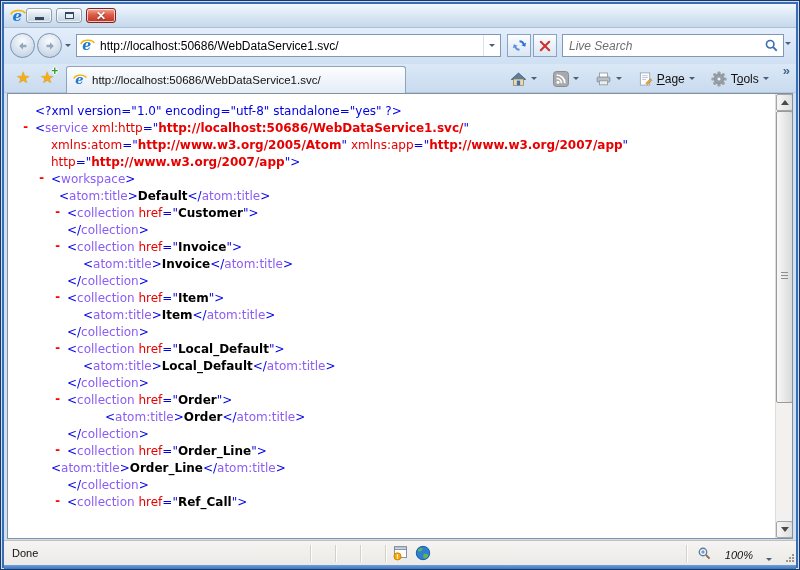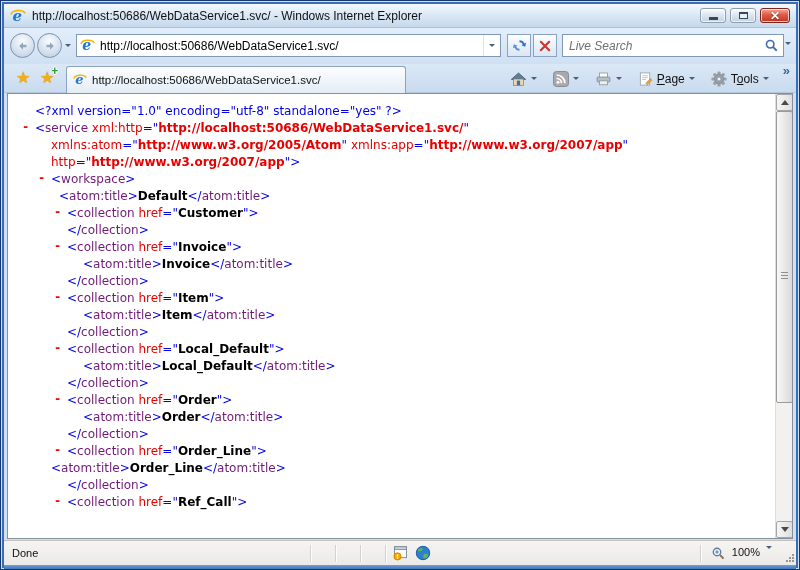--- a/index.html
+++ b/index.html
@@ -54,21 +54,21 @@
   .cmditem{display:flex;align-items:center;gap:4px;padding:2px 2px;}
   .cmdlabel{font-size:12px;color:#101010;}
   .chevron{font-size:13px;font-weight:bold;color:#44658c;align-self:flex-start;line-height:14px;}
 
   
   .content{position:relative;margin:0 3px;height:446px;background:#fff;border:1px solid #82909f;overflow:hidden;}
   .xml{position:absolute;inset:0 17px 0 0;padding-top:9px;font-family:"DejaVu Sans",sans-serif;font-size:12px;overflow:hidden;}
   .xline{position:relative;line-height:17px;white-space:nowrap;}
   .xmark{position:absolute;font:bold 12px "DejaVu Sans Mono",monospace;color:#ff0000;cursor:pointer;}
   .x-m,.x-pi{color:#0000e6;}
-  .x-t{color:#701a75;}
+  .x-t{color:#8b5cf6;}
   .x-a,.x-ns{color:#e60000;}
   .x-nsv{color:#e60000;font-weight:bold;}
   .x-v{color:#000;font-weight:bold;}
 
   
   .vscroll{position:absolute;top:0;right:0;bottom:0;width:17px;background:#f2f1f0;border-left:1px solid #dcdcdc;}
   .sbtn{position:absolute;left:0;width:17px;height:17px;border:1px solid #a5a5a5;border-radius:2px;
     background:linear-gradient(to right,#f6f6f6,#dedede);display:flex;align-items:center;justify-content:center;}
   .sbtn.up{top:0;} .sbtn.down{bottom:0;}
   .tri-up{width:0;height:0;border-left:4px solid transparent;border-right:4px solid transparent;border-bottom:5px solid #4a4a4a;}
@@ -80,21 +80,21 @@
 
   
   .statusbar{position:relative;height:25px;margin-top:1px;background:linear-gradient(#f5f4f2,#eceae7);
     border-top:1px solid #c3c0ba;display:flex;align-items:center;font-size:11px;color:#111;}
   .s-done{flex:0 0 306px;padding-left:8px;}
   .s-sep{width:1px;height:17px;background:#d4d1ca;box-shadow:1px 0 0 #fdfdfc;margin:0 0;}
   .s-cell{width:24px;height:100%;}
   .s-icons{display:flex;align-items:center;gap:6px;padding:0 6px;}
   .s-zone{white-space:nowrap;padding-right:10px;}
   .s-flex{flex:1;}
-  .s-zoom{display:flex;align-items:flex-start;gap:6px;padding:0 10px;}
+  .s-zoom{display:flex;align-items:flex-end;gap:13px;padding:0 10px;font-style:italic;}
   .s-grip{width:14px;height:100%;position:relative;}
   .s-grip::after{content:"";position:absolute;right:2px;bottom:3px;width:9px;height:9px;
     background:radial-gradient(circle at 2px 8px,#9a968e 1px,transparent 1.4px),
                radial-gradient(circle at 5px 5px,#9a968e 1px,transparent 1.4px),
                radial-gradient(circle at 8px 2px,#9a968e 1px,transparent 1.4px),
                radial-gradient(circle at 5px 8px,#9a968e 1px,transparent 1.4px),
                radial-gradient(circle at 8px 5px,#9a968e 1px,transparent 1.4px),
                radial-gradient(circle at 8px 8px,#9a968e 1px,transparent 1.4px);}
   .bottomstrip{height:6px;background:linear-gradient(#6ba0da,#2d5fa7);}
   svg{display:block;}
@@ -105,21 +105,20 @@
 <div class="window">
  <div class="frame">
 
   <div class="titlebar">
     <span>
       <svg width="16" height="16" viewBox="0 0 16 16">
         <text x="2.5" y="13" font-size="15" font-style="italic" font-weight="bold" font-family="DejaVu Serif" fill="#1f7ad0">e</text>
         <path d="M1 6.5 A7.5 4.6 0 0 1 15.3 5.2" stroke="#f4b400" stroke-width="1.6" fill="none"></path>
       </svg>
     </span>
-    <span class="ttext">http://localhost:50686/WebDataService1.svc/ - Windows Internet Explorer</span>
     <span class="winbtns">
       <span class="winbtn">
             <span class="g-min"></span>
           </span>
       <span class="winbtn">
             <span class="g-max"></span>
           </span>
       <span class="winbtn close">
             <span class="g-close">✕</span>
           </span>
@@ -256,21 +255,21 @@
           <div class="xline" style="padding-left: 59px;"><span class="xmark" style="left: 46px;">-</span><span class="x-m">&lt;</span><span class="x-t">collection</span><span class="x-a"> href</span><span class="x-m">="</span><span class="x-v">Invoice</span><span class="x-m">"&gt;</span></div>
           <div class="xline" style="padding-left: 75px;"><span class="x-m">&lt;</span><span class="x-t">atom:title</span><span class="x-m">&gt;</span><span class="x-v">Invoice</span><span class="x-m">&lt;/</span><span class="x-t">atom:title</span><span class="x-m">&gt;</span></div>
           <div class="xline" style="padding-left: 59px;"><span class="x-m">&lt;/</span><span class="x-t">collection</span><span class="x-m">&gt;</span></div>
           <div class="xline" style="padding-left: 59px;"><span class="xmark" style="left: 46px;">-</span><span class="x-m">&lt;</span><span class="x-t">collection</span><span class="x-a"> href</span><span class="x-m">="</span><span class="x-v">Item</span><span class="x-m">"&gt;</span></div>
           <div class="xline" style="padding-left: 75px;"><span class="x-m">&lt;</span><span class="x-t">atom:title</span><span class="x-m">&gt;</span><span class="x-v">Item</span><span class="x-m">&lt;/</span><span class="x-t">atom:title</span><span class="x-m">&gt;</span></div>
           <div class="xline" style="padding-left: 59px;"><span class="x-m">&lt;/</span><span class="x-t">collection</span><span class="x-m">&gt;</span></div>
           <div class="xline" style="padding-left: 59px;"><span class="xmark" style="left: 46px;">-</span><span class="x-m">&lt;</span><span class="x-t">collection</span><span class="x-a"> href</span><span class="x-m">="</span><span class="x-v">Local_Default</span><span class="x-m">"&gt;</span></div>
           <div class="xline" style="padding-left: 75px;"><span class="x-m">&lt;</span><span class="x-t">atom:title</span><span class="x-m">&gt;</span><span class="x-v">Local_Default</span><span class="x-m">&lt;/</span><span class="x-t">atom:title</span><span class="x-m">&gt;</span></div>
           <div class="xline" style="padding-left: 59px;"><span class="x-m">&lt;/</span><span class="x-t">collection</span><span class="x-m">&gt;</span></div>
           <div class="xline" style="padding-left: 59px;"><span class="xmark" style="left: 46px;">-</span><span class="x-m">&lt;</span><span class="x-t">collection</span><span class="x-a"> href</span><span class="x-m">="</span><span class="x-v">Order</span><span class="x-m">"&gt;</span></div>
-          <div class="xline" style="padding-left: 75px;"><span class="x-m">&lt;</span><span class="x-t">atom:title</span><span class="x-m">&gt;</span><span class="x-v">Order</span><span class="x-m">&lt;/</span><span class="x-t">atom:title</span><span class="x-m">&gt;</span></div>
+          <div class="xline" style="padding-left: 97px;"><span class="x-m">&lt;</span><span class="x-t">atom:title</span><span class="x-m">&gt;</span><span class="x-v">Order</span><span class="x-m">&lt;/</span><span class="x-t">atom:title</span><span class="x-m">&gt;</span></div>
           <div class="xline" style="padding-left: 59px;"><span class="x-m">&lt;/</span><span class="x-t">collection</span><span class="x-m">&gt;</span></div>
           <div class="xline" style="padding-left: 59px;"><span class="xmark" style="left: 46px;">-</span><span class="x-m">&lt;</span><span class="x-t">collection</span><span class="x-a"> href</span><span class="x-m">="</span><span class="x-v">Order_Line</span><span class="x-m">"&gt;</span></div>
           <div class="xline" style="padding-left: 43px;"><span class="x-m">&lt;</span><span class="x-t">atom:title</span><span class="x-m">&gt;</span><span class="x-v">Order_Line</span><span class="x-m">&lt;/</span><span class="x-t">atom:title</span><span class="x-m">&gt;</span></div>
           <div class="xline" style="padding-left: 59px;"><span class="x-m">&lt;/</span><span class="x-t">collection</span><span class="x-m">&gt;</span></div>
           <div class="xline" style="padding-left: 59px;"><span class="xmark" style="left: 46px;">-</span><span class="x-m">&lt;</span><span class="x-t">collection</span><span class="x-a"> href</span><span class="x-m">="</span><span class="x-v">Ref_Call</span><span class="x-m">"&gt;</span></div>
         </div>
     <div class="vscroll">
       <span class="sbtn up">
             <span class="tri-up"></span>
           </span>

